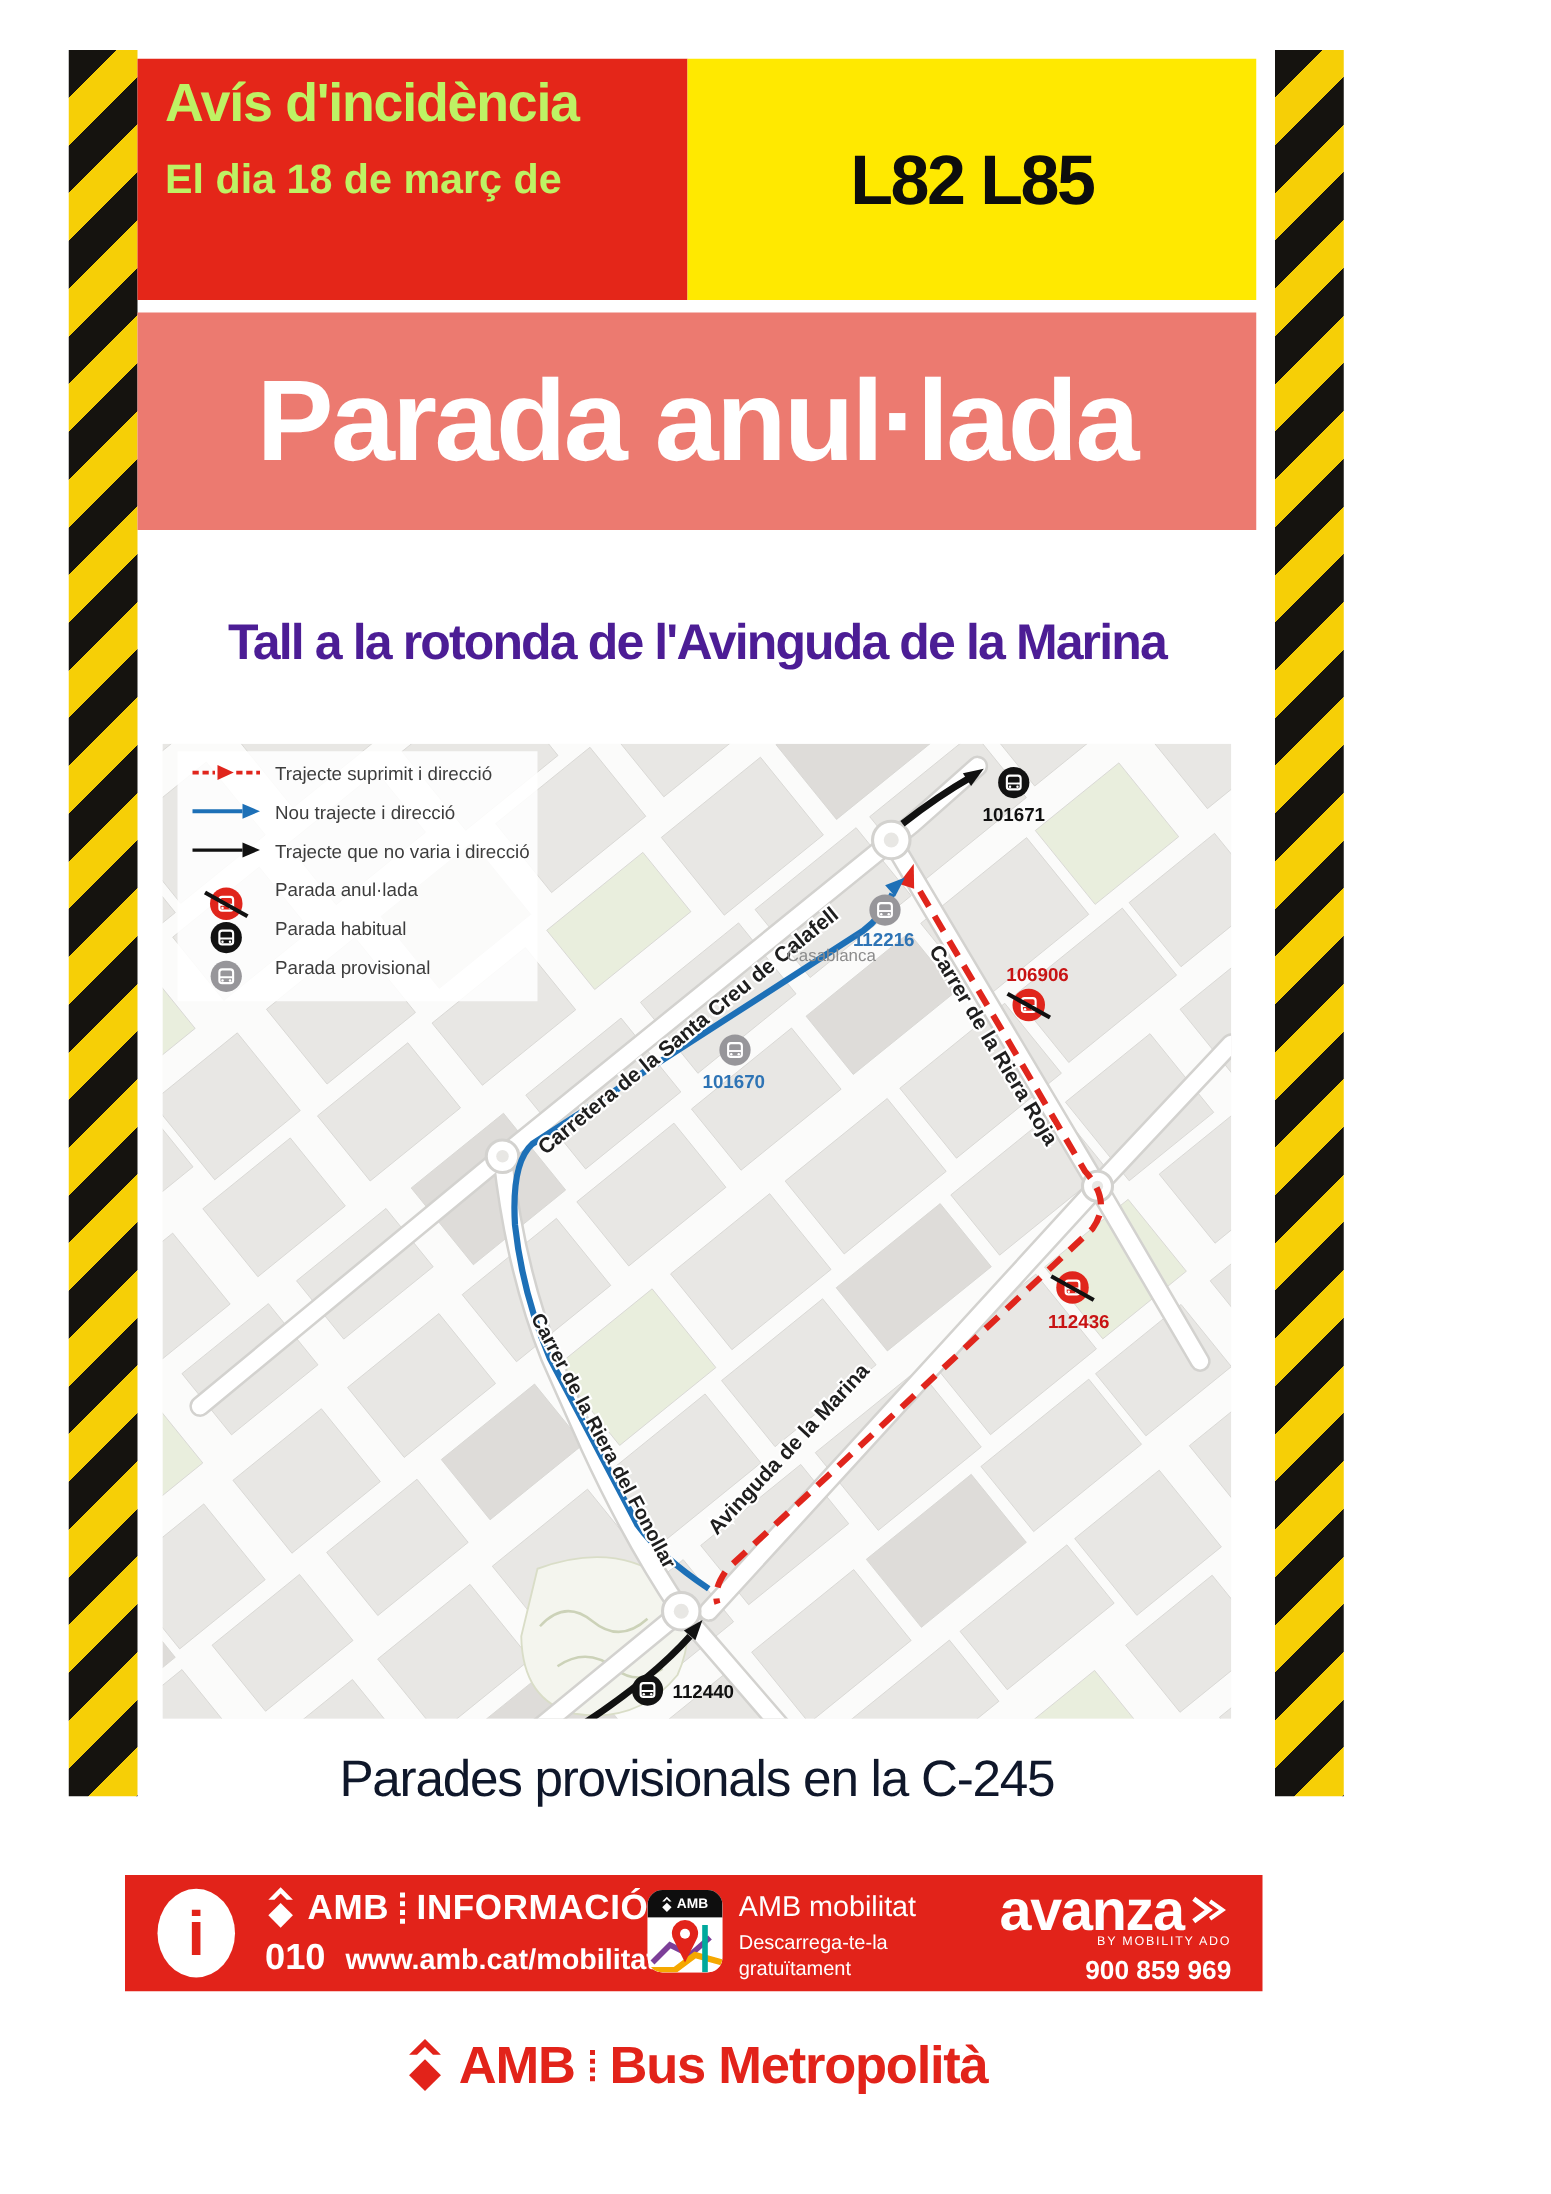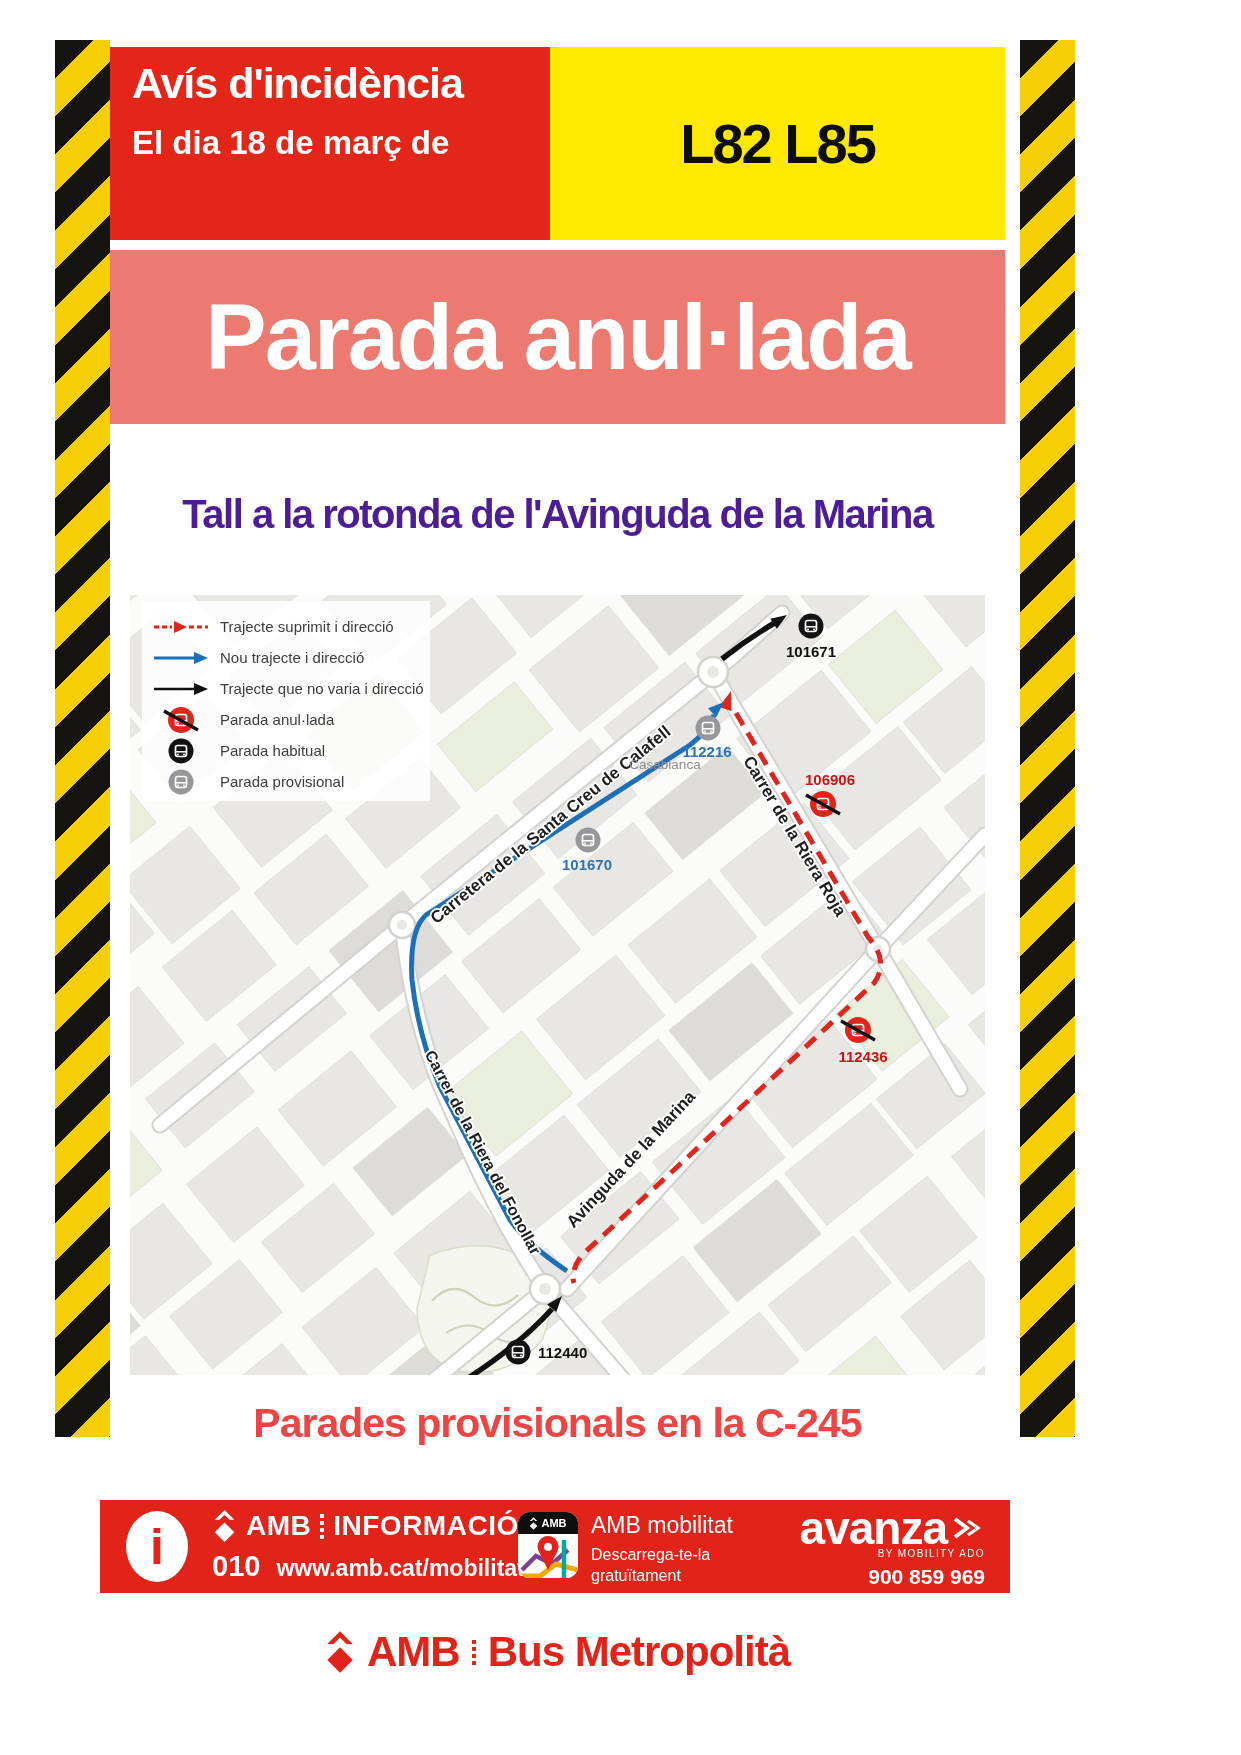--- a/index.html
+++ b/index.html
@@ -5,40 +5,40 @@
   html,body{margin:0;padding:0;background:#ffffff;}
   .page{position:relative;width:1241px;height:1755px;background:#fff;overflow:hidden;
         font-family:"Liberation Sans","DejaVu Sans",sans-serif;}
   
   .stripe{position:absolute;top:40px;width:55px;height:1397px;
           background:repeating-linear-gradient(135deg,#15130f 0 27px,#f6cf06 27px 54px);}
   .stripe.left{left:55px;}
   .stripe.right{left:1020px;}
   
   .header-row{position:absolute;left:110px;top:47px;width:895px;height:193px;display:flex;}
-  .notice-box{width:440px;background:#e42619;color:#ffffff;box-sizing:border-box;padding:12px 22px 0 22px;}
+  .notice-box{width:440px;background:#e42619;color:#bef264;box-sizing:border-box;padding:12px 22px 0 22px;}
   .notice-title{font-size:43px;font-weight:bold;letter-spacing:-1px;margin-bottom:16px;}
   .notice-date{font-size:33px;font-weight:bold;display:flex;justify-content:space-between;margin-bottom:10px;}
   .notice-time{font-size:33px;font-weight:bold;}
   .lines-box{flex:1;background:#ffe900;display:flex;align-items:center;justify-content:center;
              color:#0d0d0d;font-size:56px;font-weight:bold;letter-spacing:-2px;}
   
   .banner{position:absolute;left:110px;top:250px;width:895px;height:174px;background:#ec7a70;
           display:flex;align-items:center;justify-content:center;color:#fff;
           font-size:92px;font-weight:bold;letter-spacing:-2px;}
   .map-title{position:absolute;left:110px;top:492px;width:895px;margin:0;text-align:center;
              font-size:40px;font-weight:bold;letter-spacing:-1.5px;color:#4c1d95;}
   .subtitle{position:absolute;left:110px;top:1400px;width:895px;margin:0;text-align:center;
-            font-size:41px;font-weight:bold;letter-spacing:-1px;color:#ef4444;}
+            font-size:41px;font-weight:normal;letter-spacing:-1px;color:#0f172a;}
   
   .map{position:absolute;left:130px;top:595px;width:855px;height:780px;overflow:hidden;background:#fbfbfa;}
   .map svg.basemap{position:absolute;left:0;top:0;}
   .legend{position:absolute;left:12px;top:6px;width:288px;height:200px;
           background:rgba(255,255,255,.87);box-sizing:border-box;padding-top:10px;}
-  .legend-row{display:flex;align-items:center;height:31px;}
+  .legend-row{display:flex;align-items:flex-start;height:31px;}
   .legend-ico{width:78px;display:flex;justify-content:center;align-items:center;}
   .legend-label{font-size:15px;color:#3d3d3d;}
   
   .footer{position:absolute;left:100px;top:1500px;width:910px;height:93px;background:#e2231a;color:#fff;}
   .info-oval{position:absolute;left:26px;top:11px;width:62px;height:71px;background:#fff;border-radius:50%;
              display:flex;align-items:center;justify-content:center;color:#e2231a;
              font-size:50px;font-weight:bold;}
   .info-block{position:absolute;left:112px;top:9px;}
   .info-row1{display:flex;align-items:center;gap:9px;}
   .info-row1 .t{font-size:28px;font-weight:bold;letter-spacing:.5px;}

